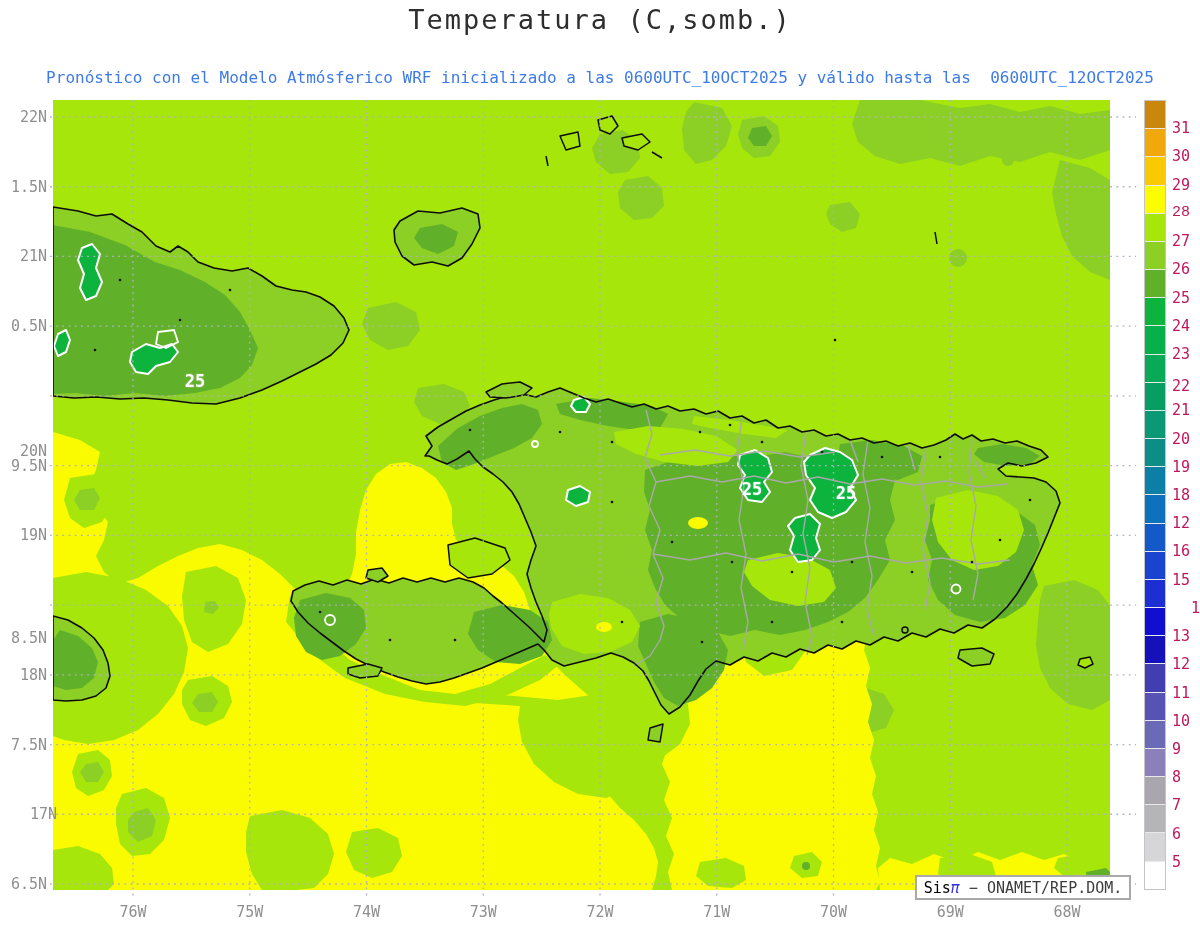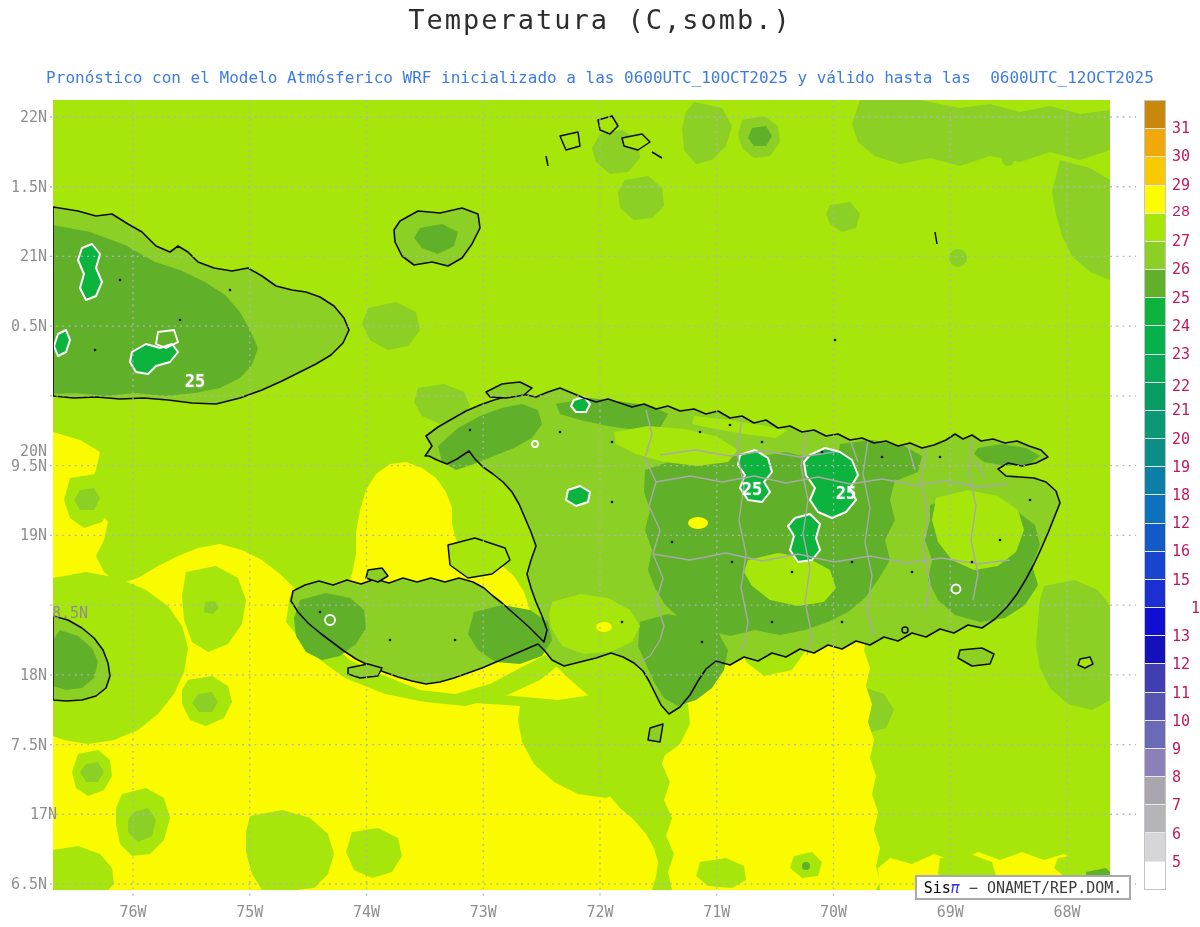--- a/index.html
+++ b/index.html
@@ -262,21 +262,21 @@
       <div class="axlab lonlab" style="left: 805.5px; top: 903px;">70W</div>
       <div class="axlab lonlab" style="left: 922.25px; top: 903px;">69W</div>
       <div class="axlab lonlab" style="left: 1039px; top: 903px;">68W</div>
       <div class="axlab latlab" style="top: 108px;">22N</div>
       <div class="axlab latlab" style="top: 177.727px;">1.5N</div>
       <div class="axlab latlab" style="top: 247.454px;">21N</div>
       <div class="axlab latlab" style="top: 317.181px;">0.5N</div>
       <div class="axlab latlab" style="top: 398px; margin-top: 44px;">20N</div>
       <div class="axlab latlab" style="top: 456.635px;">9.5N</div>
       <div class="axlab latlab" style="top: 526.362px;">19N</div>
-      <div class="axlab latlab" style="top: 604px; padding-left: 41px;">8.5N</div>
+      <div class="axlab latlab" style="top: 629px;">8.5N</div>
       <div class="axlab latlab" style="top: 665.816px;">18N</div>
       <div class="axlab latlab" style="top: 735.543px;">7.5N</div>
       <div class="axlab latlab" style="top: 805.27px; margin-left: 10px;">17N</div>
       <div class="axlab latlab" style="top: 874.997px;">6.5N</div>
       <div class="cblab" style="top: 119.214px;">31</div>
       <div class="cblab" style="top: 147.429px;">30</div>
       <div class="cblab" style="top: 175.643px;">29</div>
       <div class="cblab" style="top: 203.857px; font-family: Liberation Mono, monospace;">28</div>
       <div class="cblab" style="top: 232.071px;">27</div>
       <div class="cblab" style="top: 260.286px;">26</div>

